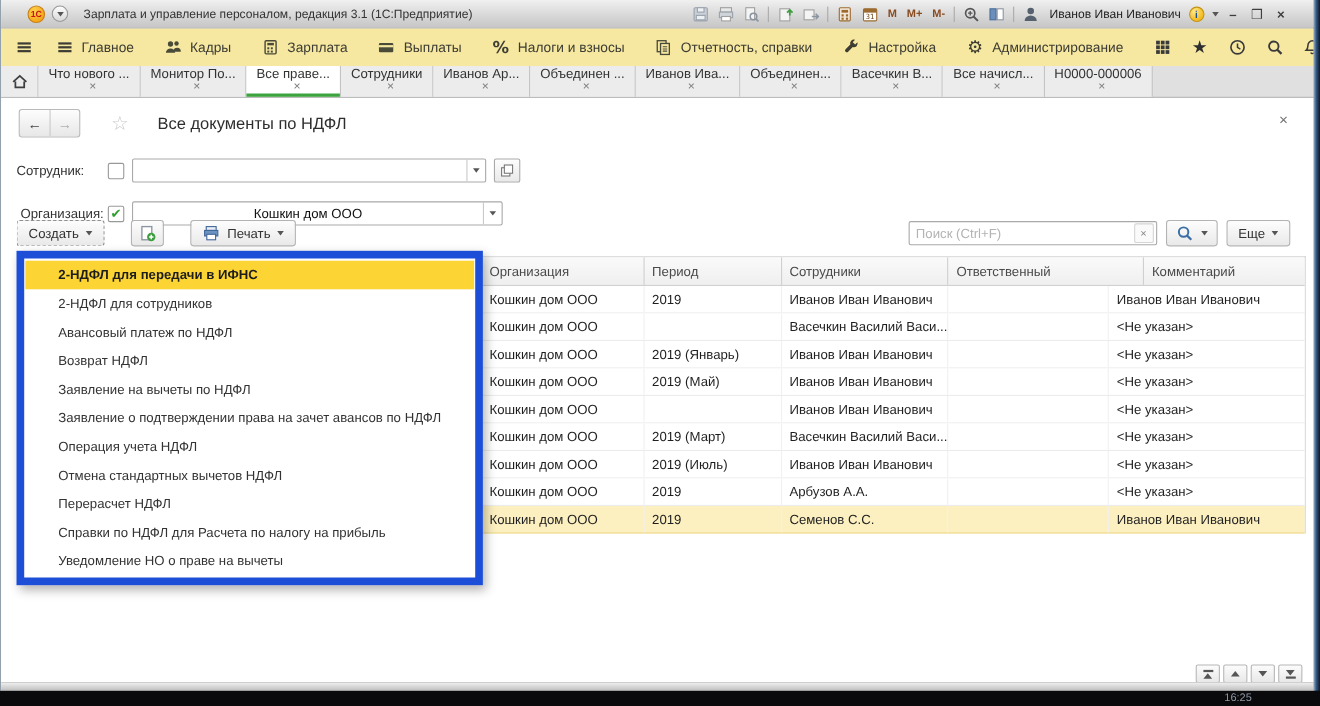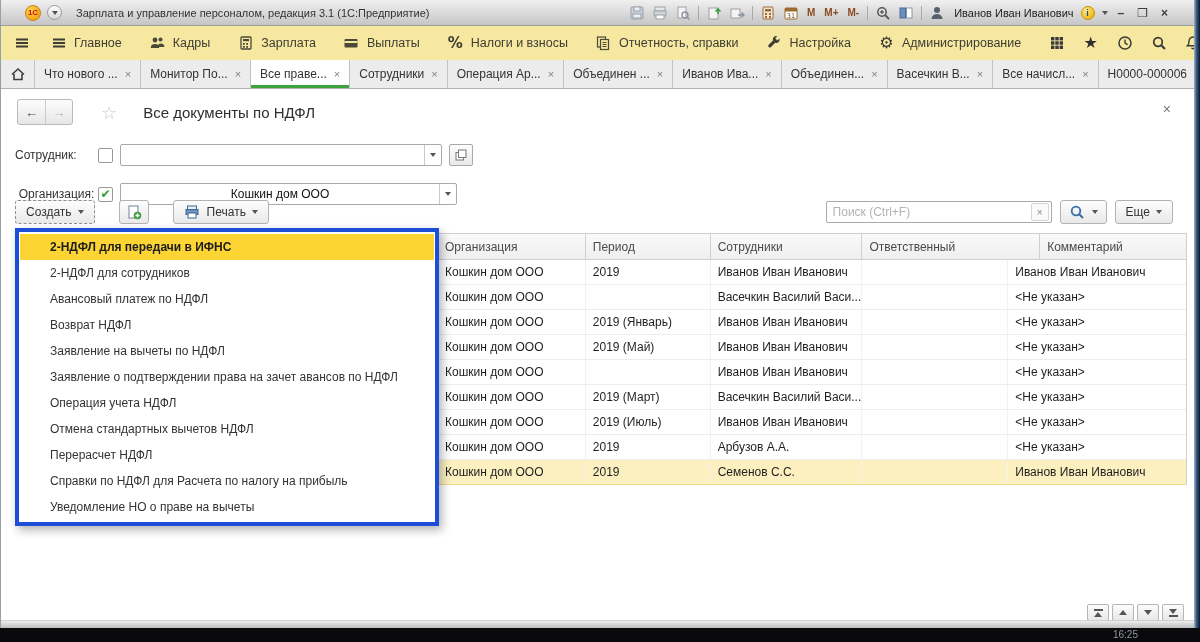--- a/index.html
+++ b/index.html
@@ -40,21 +40,21 @@
   .menu-item { display:flex; align-items:center; gap:7px; margin-right:27px; font-size:12.5px;
     color:#3d3d33; cursor:default; white-space:nowrap; }
   .menubar-right { margin-left:auto; display:flex; align-items:center; gap:17px; padding-right:6px; }
   .mb-ico { width:17px; height:17px; display:flex; align-items:center; justify-content:center; }
   .uicon { font-family:"DejaVu Sans",sans-serif; font-style:normal; }
 
   
   .tabbar { position:absolute; left:0; top:60px; width:1194px; height:29px; background:#e0e0e0;
     border-bottom:1px solid #b0b0b0; display:flex; align-items:stretch; }
   .tab { display:flex; align-items:center; padding:0 9px; font-size:12px; color:#333;
-    background:#ececec; border-right:1px solid #c3c3c3; white-space:nowrap; position:relative; }
+    background:#ececec; border-right:1px solid #c3c3c3; white-space:nowrap; position:relative;flex-direction:column; }
   .tab.home { width:34px; justify-content:center; }
   .tab .tab-x { margin-left:7px; color:#808080; font-size:11px; line-height:1; }
   .tab.active { background:#fff; }
   .tab.active::after { content:''; position:absolute; left:0; right:0; bottom:0; height:3px; background:#3da33d; }
 
   
   .form-area { position:absolute; left:0; top:89px; width:1194px; height:531px; background:#fff; }
   .form-header { position:absolute; left:16px; top:10px; display:flex; align-items:center; }
   .navgrp { display:flex; border:1px solid #b9b9b9; border-radius:3px; overflow:hidden;
     background:linear-gradient(#fdfdfd,#e7e7e7); }
@@ -102,21 +102,21 @@
   .grid-head .hc:last-child { border-right:none; }
   .trow { display:flex; height:25px; border-bottom:1px solid #ececec; color:#1f1f1f; background:#fff; }
   .trow .tc { display:flex; align-items:center; padding:0 7px; border-right:1px solid #f1f1f1;
     overflow:hidden; white-space:nowrap; }
   .trow .tc:last-child { border-right:none; }
   .trow.selected { background:#fcefc0; border-bottom:1px solid #ecd globalization; }
   .trow.selected { border-bottom:1px solid #eed98e; }
 
   
   .create-menu { position:absolute; left:14px; top:139px; width:424px; background:#fff;
-    border:4px solid #1d4ed8; box-shadow:3px 4px 9px rgba(0,0,0,.3); padding:2px 1px; z-index:30; }
+    border:7px solid #1d4ed8; box-shadow:3px 4px 9px rgba(0,0,0,.3); padding:2px 1px; z-index:30; }
   .cm-item { height:26px; line-height:26px; padding-left:30px; font-size:12px; color:#333; white-space:nowrap; }
   .cm-item.hl { background:#fcd535; font-weight:bold; color:#1d1d1d; }
 
   
   .list-nav { position:absolute; left:1086px; top:515px; display:flex; gap:3px; }
   .list-nav .lnb { width:22px; height:17px; border:1px solid #b5b5b5; border-radius:2px;
     background:linear-gradient(#fcfcfc,#e8e8e8); display:flex; flex-direction:column;
     align-items:center; justify-content:center; gap:1px; }
   .tri-u { width:0; height:0; border-left:4px solid transparent; border-right:4px solid transparent;
     border-bottom:5px solid #555; }
@@ -389,21 +389,21 @@
           </div>
           <div class="tab active">
             <span>Все праве...</span>
             <span class="tab-x">×</span>
           </div>
           <div class="tab">
             <span>Сотрудники</span>
             <span class="tab-x">×</span>
           </div>
           <div class="tab">
-            <span>Операция Ар...</span>
+            <span>Иванов Ар...</span>
             <span class="tab-x">×</span>
           </div>
           <div class="tab">
             <span>Объединен ...</span>
             <span class="tab-x">×</span>
           </div>
           <div class="tab">
             <span>Иванов Ива...</span>
             <span class="tab-x">×</span>
           </div>

